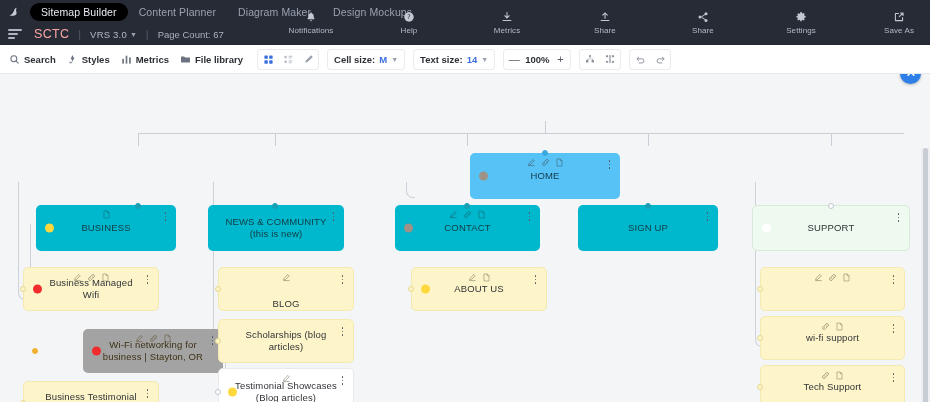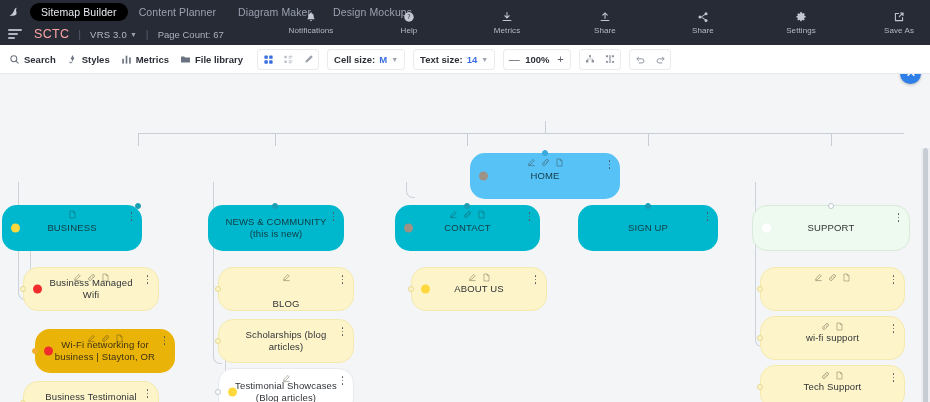--- a/index.html
+++ b/index.html
@@ -87,41 +87,41 @@
     width: 20px; height: 19px; display: flex; align-items: center; justify-content: center;
     color: #555a63; font-size: 11px;
   }
   .zoomgrp .zlbl { font-size: 9.5px; font-weight: bold; color: #2c2f36; padding: 0 1px; }
 
   
   .canvas {
     position: relative; height: 328px; background: #f4f5f7; overflow: hidden;
   }
   .node {
-    position: absolute; border-radius: 15px; display: flex; flex-direction: column;
+    position: absolute; border-radius: 5px; display: flex; flex-direction: column;
     align-items: center; justify-content: center;
   }
   .node-icons {
     position: absolute; top: 5px; left: 0; right: 0;
     display: flex; align-items: center; justify-content: center; gap: 5px;
     pointer-events: none;
   }
   .node-icons .ni { opacity: .62; display: flex; }
   .node-label {
     font-size: 9.5px; text-align: center; line-height: 12px; padding: 0 16px;
     letter-spacing: .15px; color: #2f3237; width: 100%;
   }
   .node.teal  { background: #00b8ce; }
   .node.teal .node-label { color: #123b42; }
   .node.blue  { background: #56c2f5; }
   .node.blue .node-label { color: #143949; }
   .node.mint  { background: #eefaef; border: 1px solid #d7ead9; }
   .node.cream { background: #fdf5c9; border: 1px solid #f4e9ae; }
   .node.white { background: #ffffff; border: 1px solid #e7e9ed; }
-  .node.amber { background: #eab308; }
+  .node.amber { background: #a3a3a3; margin-left: 48px; }
   .node.amber .node-label { color: #3d3115; }
 
   .dot {
     position: absolute; left: 9px; top: 50%; transform: translateY(-50%);
     width: 9px; height: 9px; border-radius: 50%;
   }
   .kebab {
     position: absolute; right: 6px; top: 5px; width: 9px; height: 13px;
     display: flex; flex-direction: column; align-items: center; justify-content: center; gap: 1.6px;
   }
@@ -418,21 +418,21 @@
     <span class="dot" style="background:#9e9286"></span>
     <span class="kebab">
         <i></i>
         <i></i>
         <i></i>
       </span>
     <div class="node-label">HOME</div>
   </div>
   <span class="port blue-p" style="left:542px; top:76px;"></span>
 
-  <div class="node teal" style="left:2px; top:131px; width:140px; height:46px;">
+  <div class="node teal" style="left:36px; top:131px; width:140px; height:46px;">
     <div class="node-icons">
       <span class="ni">
           <svg width="9" height="9" viewBox="0 0 16 16" stroke="#1d4a52" stroke-width="1.2" fill="none">
             <path d="M3.5 1.8h6l3 3v9.4h-9z"></path>
             <path d="M9.5 1.8v3h3"></path>
           </svg>
         </span>
     </div>
     <span class="dot" style="background:#ffd83d"></span>
     <span class="kebab">

